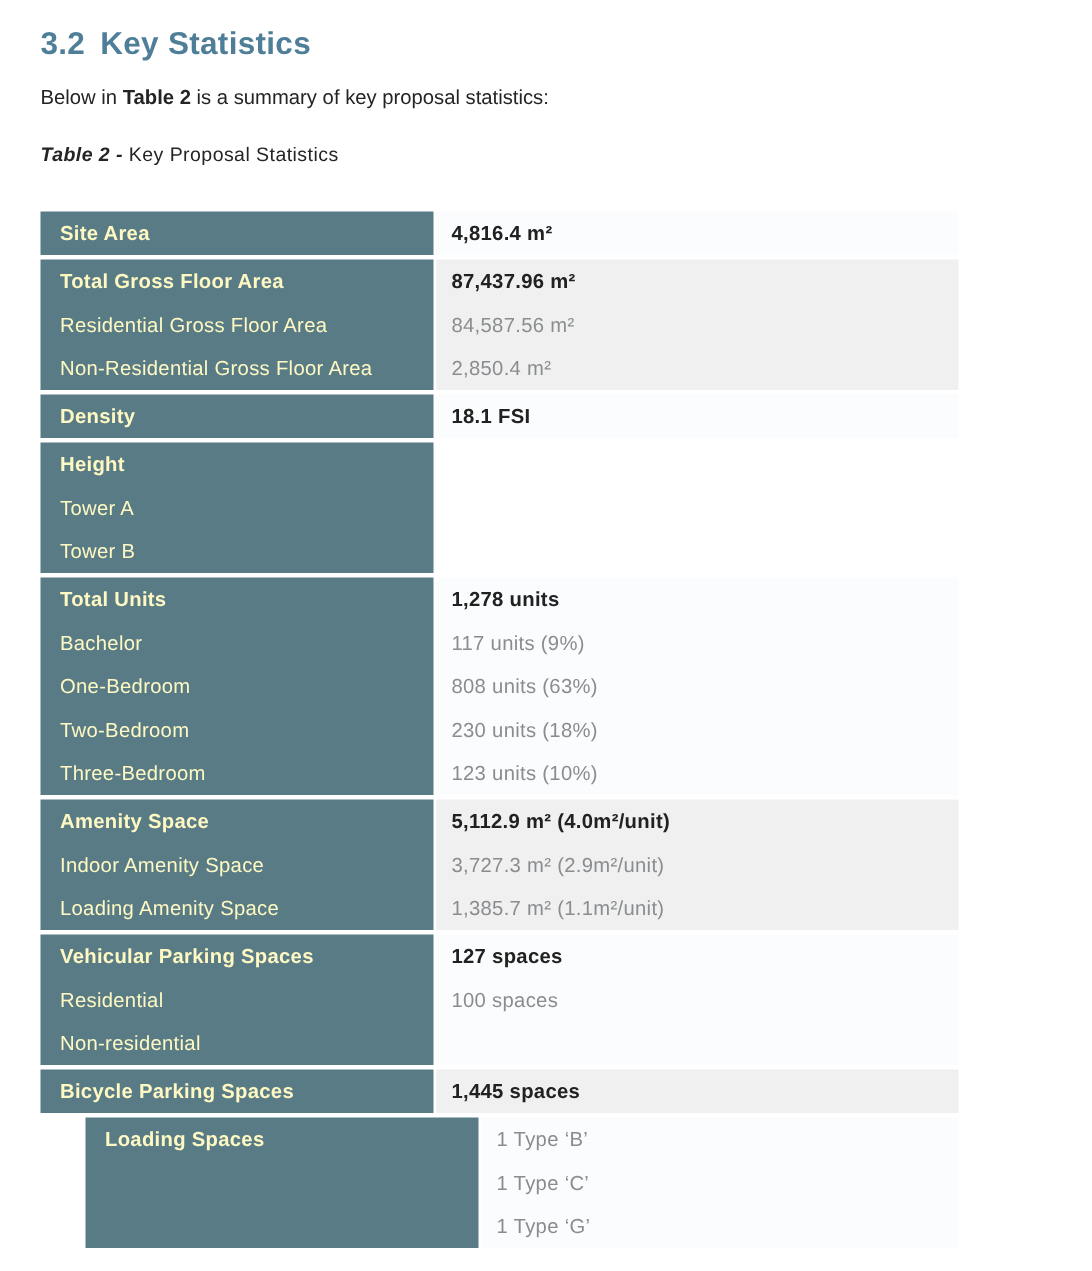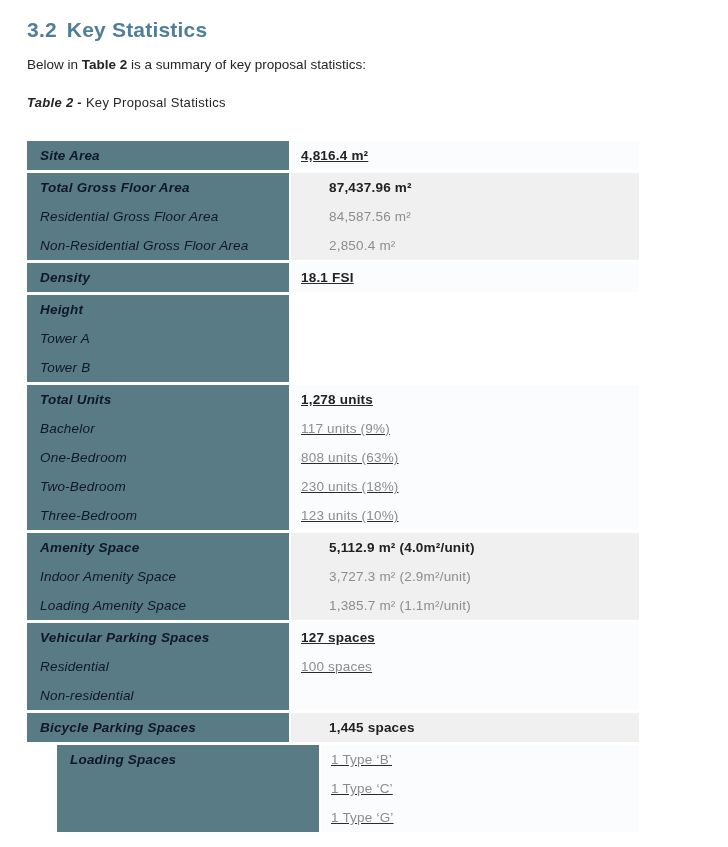--- a/index.html
+++ b/index.html
@@ -56,35 +56,34 @@
   .label-col {
     width: 262px;
     flex: 0 0 262px;
     background: #597b86;
     padding: 0;
   }
   .value-col {
     flex: 1 1 auto;
     padding: 0;
   }
-  .value-col.light { background: #fbfcfd; text-decoration: underline; }
-  .value-col.gray  { background: #f0f0f0; padding-left: 28px; }
+  .value-col.light { background: #fbfcfd; }
+  .value-col.gray  { background: #f0f0f0; }
 
   .cell {
     height: 29px;
     line-height: 29px;
     white-space: nowrap;
     overflow: hidden;
   }
   .label-col .cell {
     padding-left: 13px;
-    color: #0f172a;
+    color: #fef9c3;
     font-size: 13.5px;
     letter-spacing: 0.2px;
-    font-style: italic;
   }
   .label-col .cell.l-bold { font-weight: 700; }
   .value-col .cell {
     padding-left: 10px;
     font-size: 13.5px;
     letter-spacing: 0.2px;
   }
   .value-col .cell.v-bold { font-weight: 700; color: #212121; }
   .value-col .cell.v-norm { font-weight: 400; color: #8a8d8f; }
 </style>

